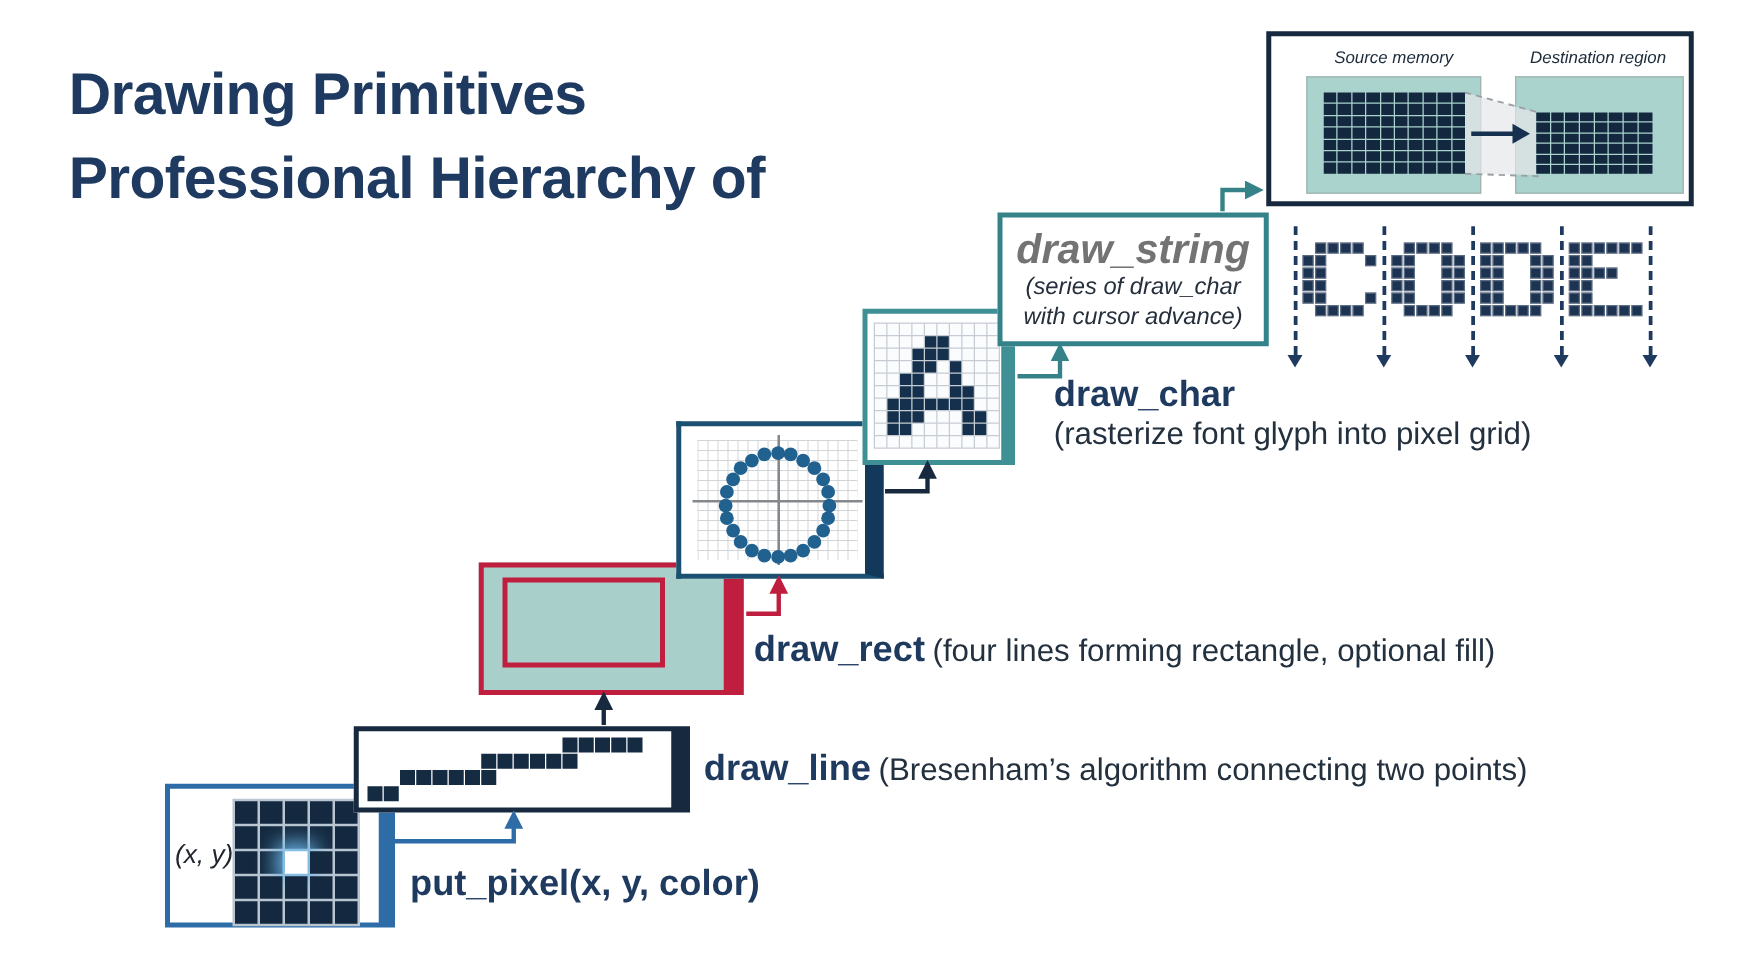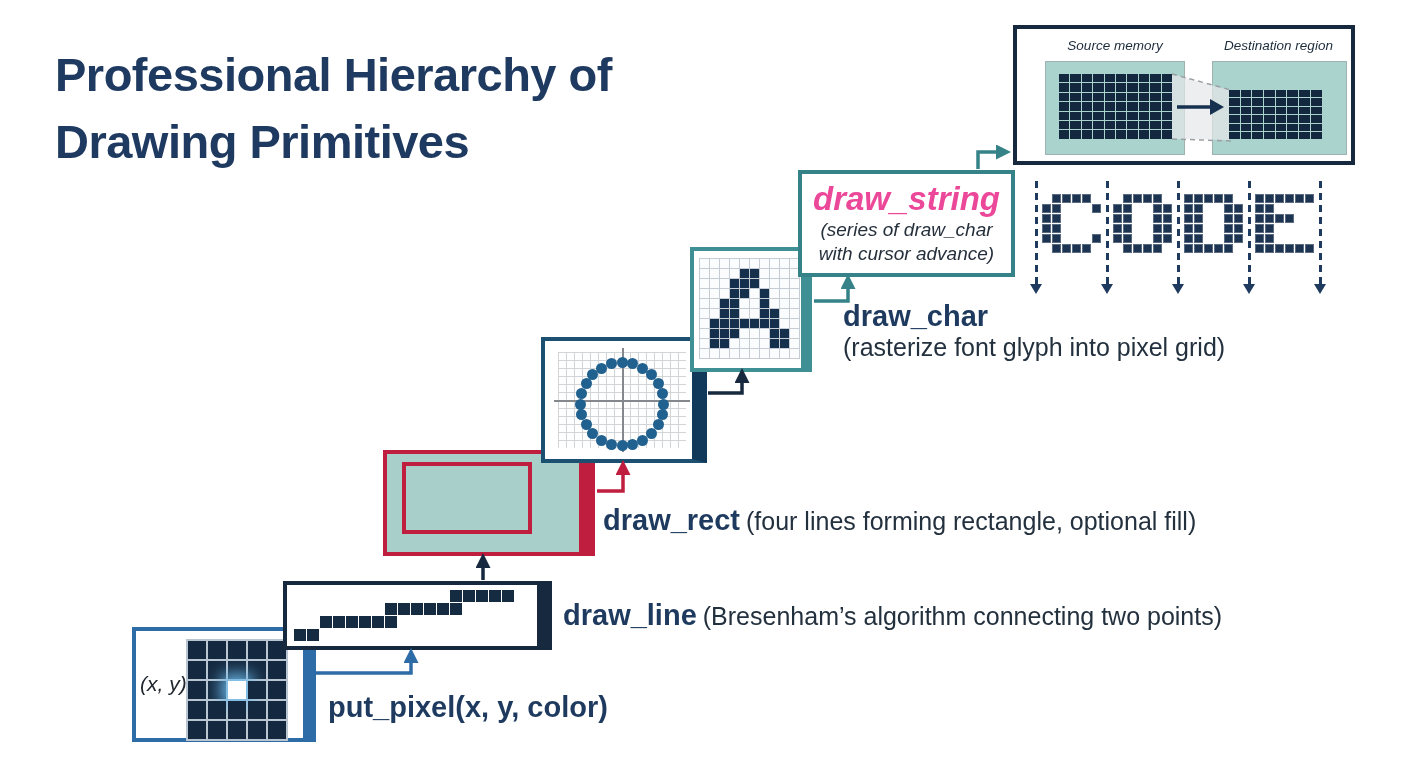--- a/index.html
+++ b/index.html
@@ -46,21 +46,21 @@
   #dc-haxis{position:absolute;left:-4px;top:48px;width:136px;height:1.5px;background:#84888d;}
   #dc-dots{position:absolute;left:0;top:0;width:100%;height:100%;}
   #dc-dots .dot{position:absolute;width:11px;height:11px;border-radius:50%;background:#20618f;}
 
   
   #dchar-grid{position:absolute;left:5px;top:7px;display:grid;background:#c6ccd3;padding:1px;}
   #dchar-grid .c{background:#fbfcfd;}
   #dchar-grid .c.f{background:#15304c;}
 
   
-  #p-drawstring .box-title{font-size:33px;font-weight:bold;text-align:center;margin-top:6px;color:#ec4899;}
+  #p-drawstring .box-title{font-size:33px;font-weight:bold;text-align:center;margin-top:6px;color:#737373;}
   #p-drawstring .box-sub{font-size:19px;text-align:center;color:#26303c;line-height:1.25;}
 
   
   .blit-lbl{position:absolute;top:9px;font-size:13.5px;color:#1c2b3a;text-align:center;}
   #src-lbl{left:28px;width:140px;} #dst-lbl{left:193px;width:137px;}
   .blit-panel{position:absolute;top:32px;height:94px;background:#aad3ce;border:1px solid #9fb3ae;box-sizing:border-box;}
   #src-panel{left:28px;width:140px;} #dst-panel{left:195px;width:135px;}
   #src-grid{position:absolute;left:42px;top:45px;display:grid;grid-template-columns:repeat(10,10.4px);grid-auto-rows:8.4px;gap:1px;}
   #dst-grid{position:absolute;left:212px;top:61px;display:grid;grid-template-columns:repeat(8,10.7px);grid-auto-rows:7.4px;gap:1px;}
   #src-grid .c,#dst-grid .c{background:#13283f;}
@@ -93,22 +93,22 @@
 
   
   #connectors{position:absolute;left:0;top:0;width:1408px;height:768px;z-index:30;pointer-events:none;}
 </style>
 </head>
 <body>
 
 <div class="stage">
 
   <div class="title">
+    <div>Drawing Primitives</div>
     <div>Professional Hierarchy of</div>
-    <div>Drawing Primitives</div>
   </div>
 
   <div class="panel" id="p-putpixel">
     <div id="pp-coord">(x, y)</div>
     <div id="pp-grid">
         <div class="c"></div>
         <div class="c"></div>
         <div class="c"></div>
         <div class="c"></div>
         <div class="c"></div>

